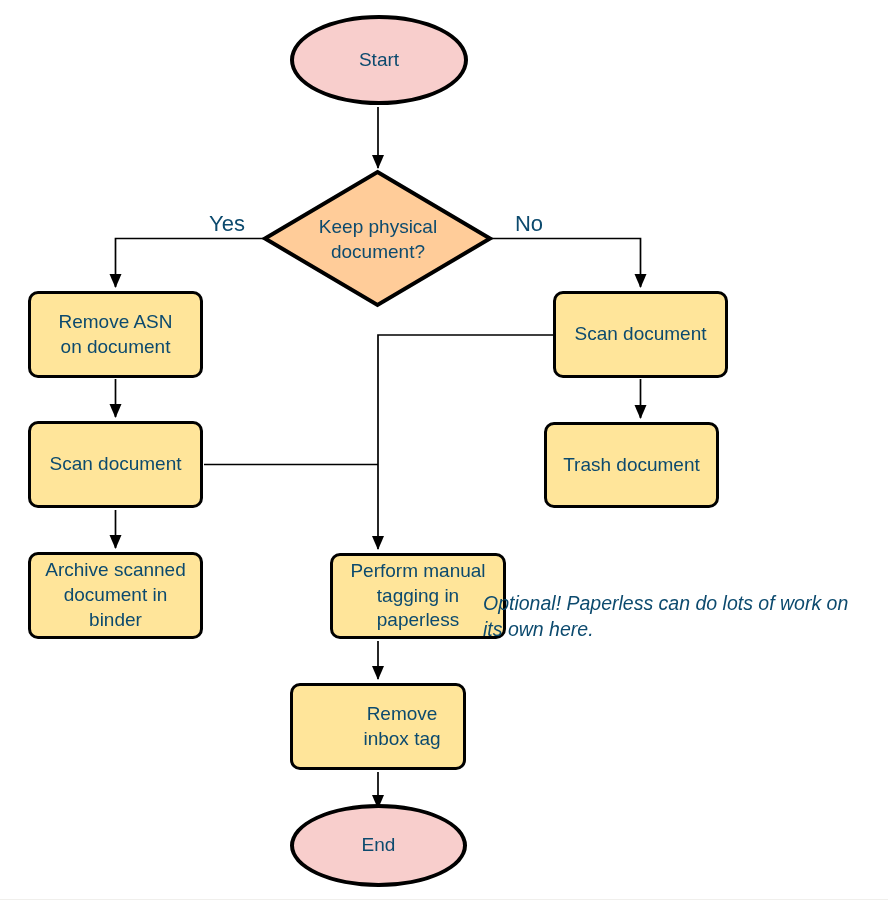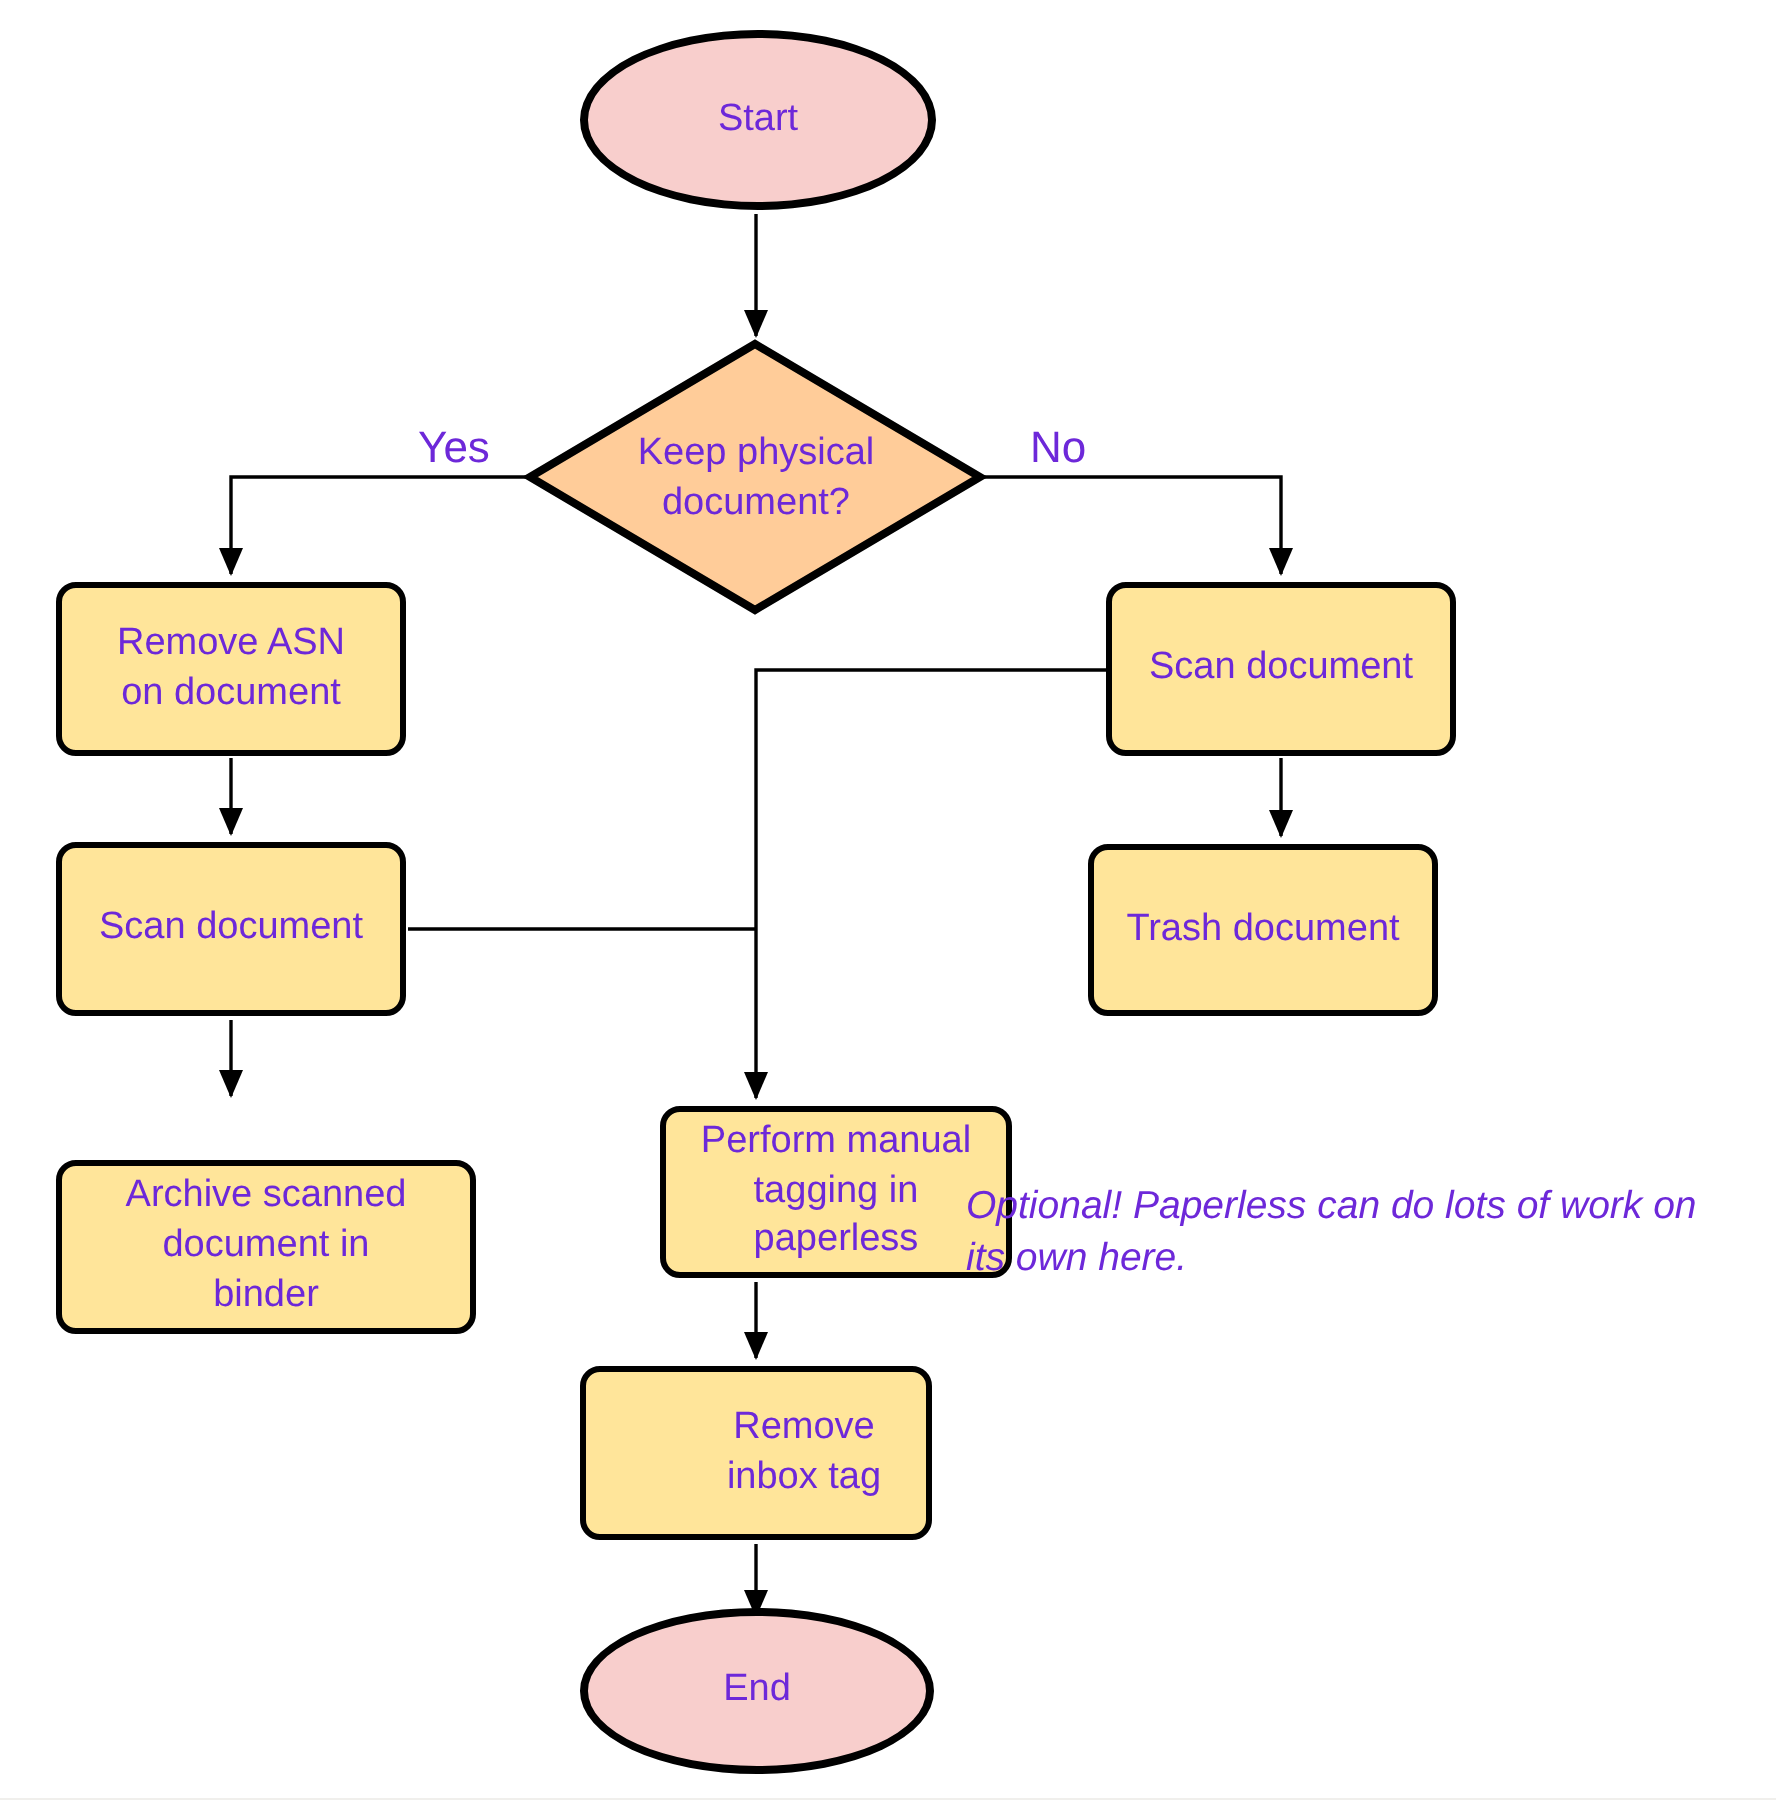--- a/index.html
+++ b/index.html
@@ -2,21 +2,21 @@
 <html><head>
 <meta charset="utf-8">
 <style>
   html, body { margin: 0; padding: 0; background: #ffffff; }
   #canvas {
     position: relative;
     width: 888px;
     height: 907px;
     background: #ffffff;
     font-family: "Liberation Sans", sans-serif;
-    color: #6d28d9;
+    color: #0c4a6e;
     overflow: hidden;
   }
   #edges {
     position: absolute;
     left: 0; top: 0;
     width: 888px; height: 907px;
     z-index: 1;
   }
   .node {
     position: absolute;
@@ -106,21 +106,21 @@
 
   <div class="edge-label" style="left:202px; top:211px; width:50px;">Yes</div>
 
   <div class="edge-label" style="left:504px; top:211px; width:50px;">No</div>
 
   <div class="node process" style="left: 28px; top: 291px; width: 175px; height: 87px; background-color: rgb(255, 229, 154);">Remove ASN
 on document</div>
 
   <div class="node process" style="left: 28px; top: 421px; width: 175px; height: 87px; background-color: rgb(255, 229, 154);">Scan document</div>
 
-  <div class="node process" style="left: 28px; top: 580px; width: 210px; height: 87px; background-color: rgb(255, 229, 154);">Archive scanned
+  <div class="node process" style="left: 28px; top: 552px; width: 175px; height: 87px; background-color: rgb(255, 229, 154);">Archive scanned
 document in
 binder</div>
 
   <div class="node process" style="left: 553px; top: 291px; width: 175px; height: 87px; background-color: rgb(255, 229, 154);">Scan document</div>
 
   <div class="node process" style="left: 544px; top: 422px; width: 175px; height: 86px; background-color: rgb(255, 229, 154);">Trash document</div>
 
   <div class="node process" style="left: 290px; top: 553px; width: 176px; height: 86px; background-color: rgb(255, 229, 154); margin-left: 40px;">Perform manual
 tagging in
 paperless</div>

